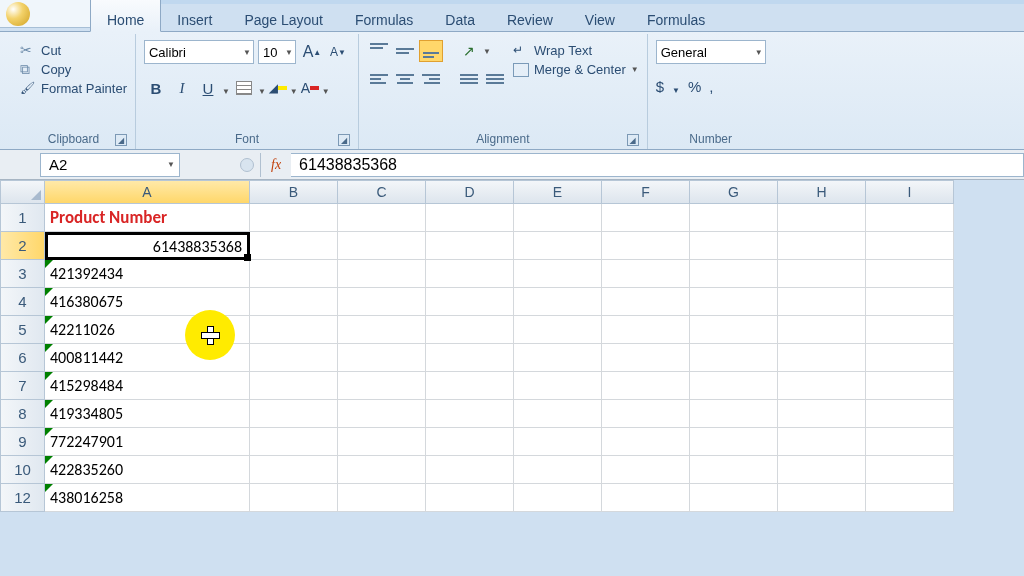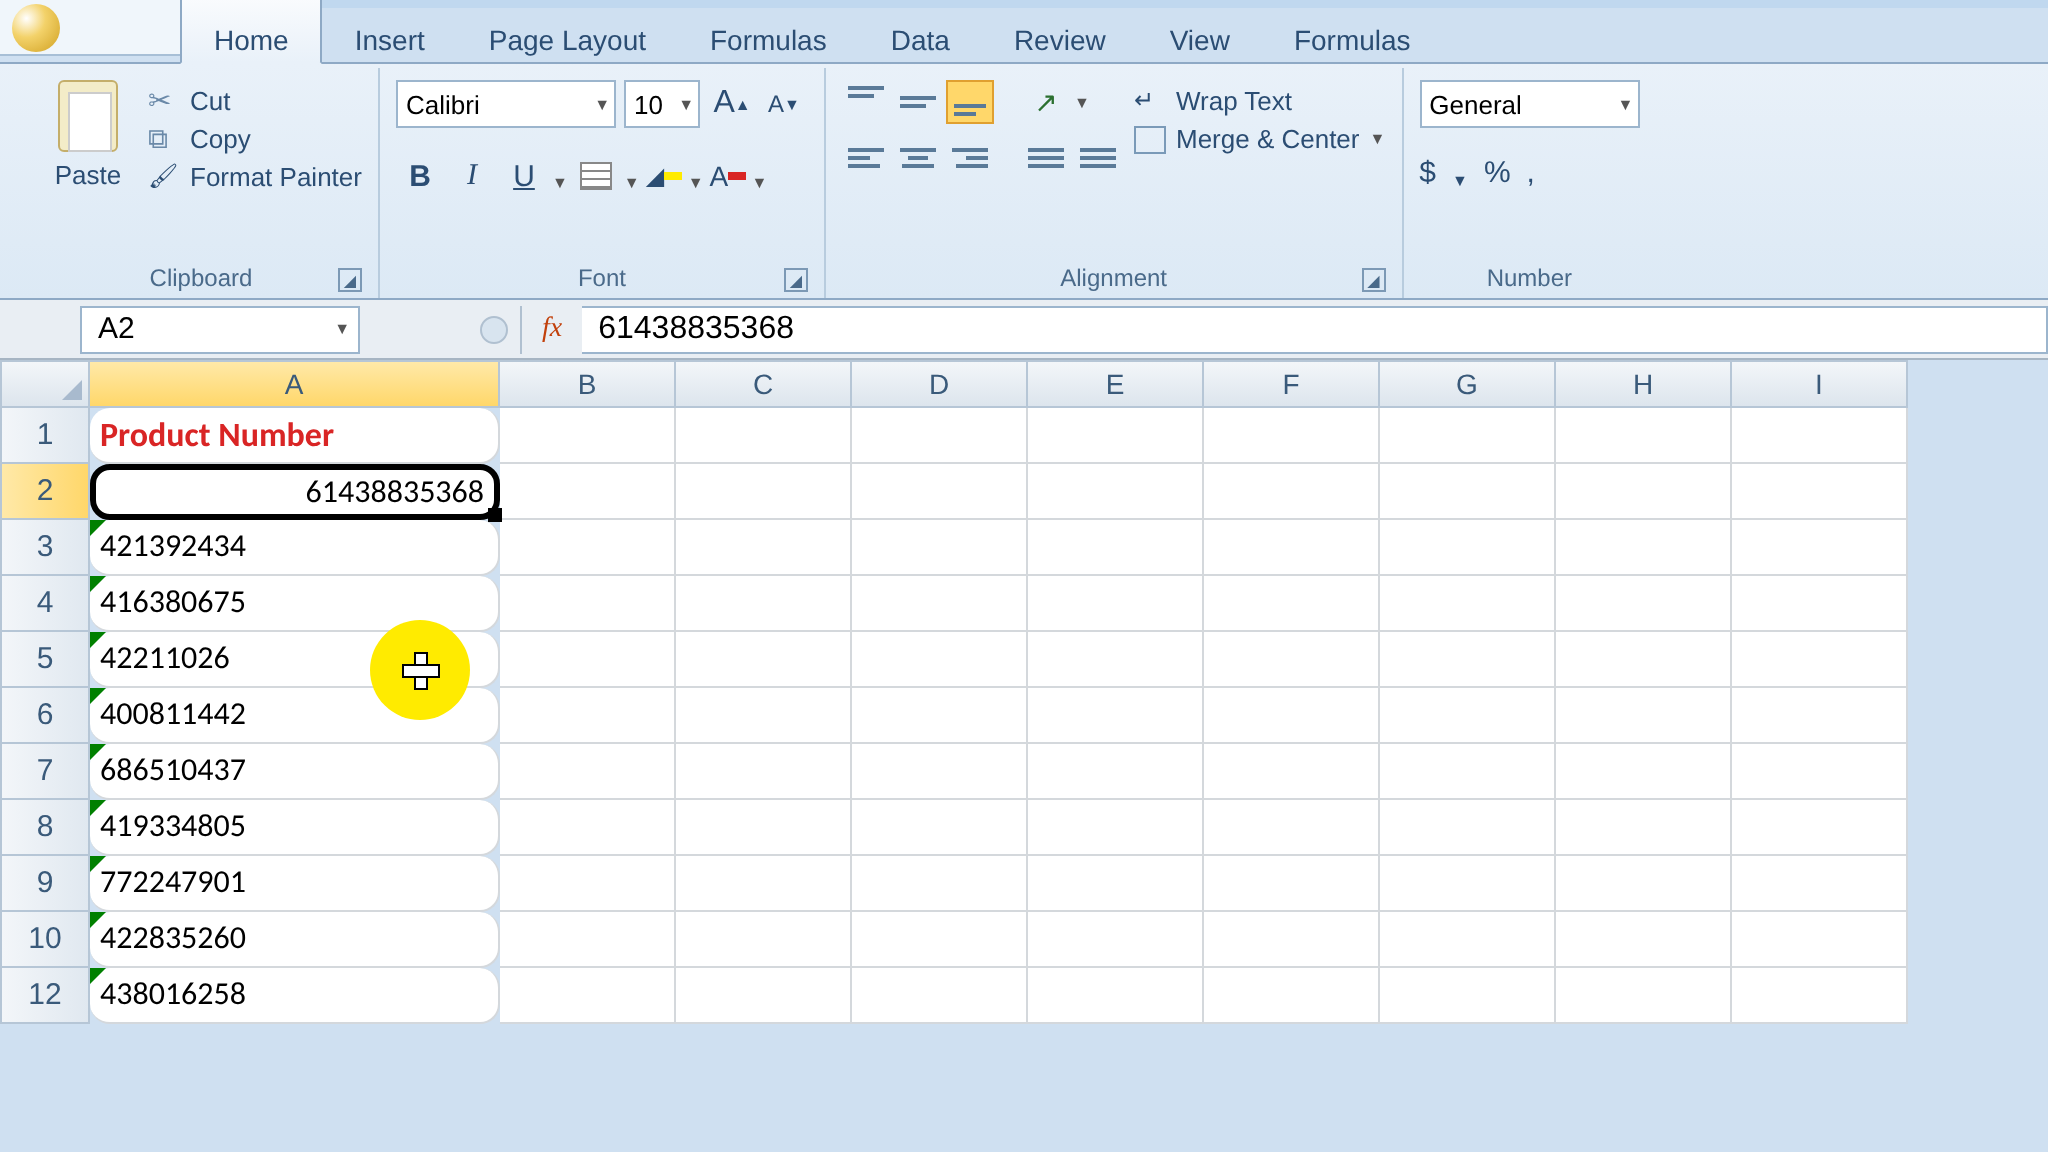--- a/index.html
+++ b/index.html
@@ -91,21 +91,21 @@
 .corner::before { content: ""; position: absolute; right: 3px; bottom: 3px; width: 0; height: 0; border-left: 10px solid transparent; border-bottom: 10px solid #a8bace; }
 .col-h { background: linear-gradient(#f3f6f9, #dde5ed); border: 1px solid #b6c6d6; border-left: none; text-align: center; font-size: 14px; color: #3a5a7a; display: flex; align-items: center; justify-content: center; }
 .col-h.sel { background: linear-gradient(#ffe9a8, #ffd76a); }
 .col-a { width: 205px; }
 .col-std { width: 88px; }
 
 .row { display: flex; height: 28px; }
 .row-h { width: 45px; background: linear-gradient(90deg,#f3f6f9, #e0e8f0); border: 1px solid #b6c6d6; border-top: none; text-align: center; font-size: 15px; color: #3a5a7a; display: flex; align-items: center; justify-content: center; }
 .row-h.sel { background: linear-gradient(90deg,#ffe9a8, #ffd76a); }
 .cell { border-right: 1px solid #d4d8dc; border-bottom: 1px solid #d4d8dc; padding: 0 5px; display: flex; align-items: center; font-size: 16px; font-family: Calibri, Arial; background: #fff; position: relative; }
-.cell.a { width: 205px; border-radius: 10px; }
+.cell.a { width: 205px; }
 .cell.std { width: 88px; }
 .red-bold { color: #d92525; font-weight: bold; font-size: 17px; }
 .cell.selected { border: 3px solid #000; z-index: 2; }
 .cell.selected::after { content: ""; position: absolute; right: -4px; bottom: -4px; width: 7px; height: 7px; background: #000; }
 .cell.num { justify-content: flex-end; }
 .green-tri::before { content: ""; position: absolute; top: 0; left: 0; width: 0; height: 0; border-top: 8px solid #008000; border-right: 8px solid transparent; }
 
 
 .cursor-hl { position: absolute; width: 50px; height: 50px; border-radius: 50%; background: #ffeb00; display: flex; align-items: center; justify-content: center; z-index: 10; }
 .cursor-hl .plus { width: 18px; height: 18px; position: relative; }
@@ -129,24 +129,20 @@
   <div class="tab">Data</div>
   <div class="tab">Review</div>
   <div class="tab">View</div>
   <div class="tab">Formulas</div>
 </div>
 
 <div class="ribbon">
 
   <div class="group">
     <div class="group-body">
-      <div class="clip-paste">
-        <div class="clip-icon"></div>
-        <div class="clip-paste-label">Paste</div>
-      </div>
       <div class="clip-btns">
         <div class="clip-btn">
             <span class="mini-icon scissors"></span>
             <span>Cut</span>
           </div>
         <div class="clip-btn">
             <span class="mini-icon copy"></span>
             <span>Copy</span>
           </div>
         <div class="clip-btn">
@@ -383,21 +379,21 @@
       <div class="cell std"></div>
       <div class="cell std"></div>
       <div class="cell std"></div>
       <div class="cell std"></div>
       <div class="cell std"></div>
       <div class="cell std"></div>
       <div class="cell std"></div>
     </div>
   <div class="row">
       <div class="row-h">7</div>
-      <div class="cell a green-tri">686510437</div>
+      <div class="cell a green-tri">415298484</div>
       <div class="cell std"></div>
       <div class="cell std"></div>
       <div class="cell std"></div>
       <div class="cell std"></div>
       <div class="cell std"></div>
       <div class="cell std"></div>
       <div class="cell std"></div>
       <div class="cell std"></div>
     </div>
   <div class="row">

